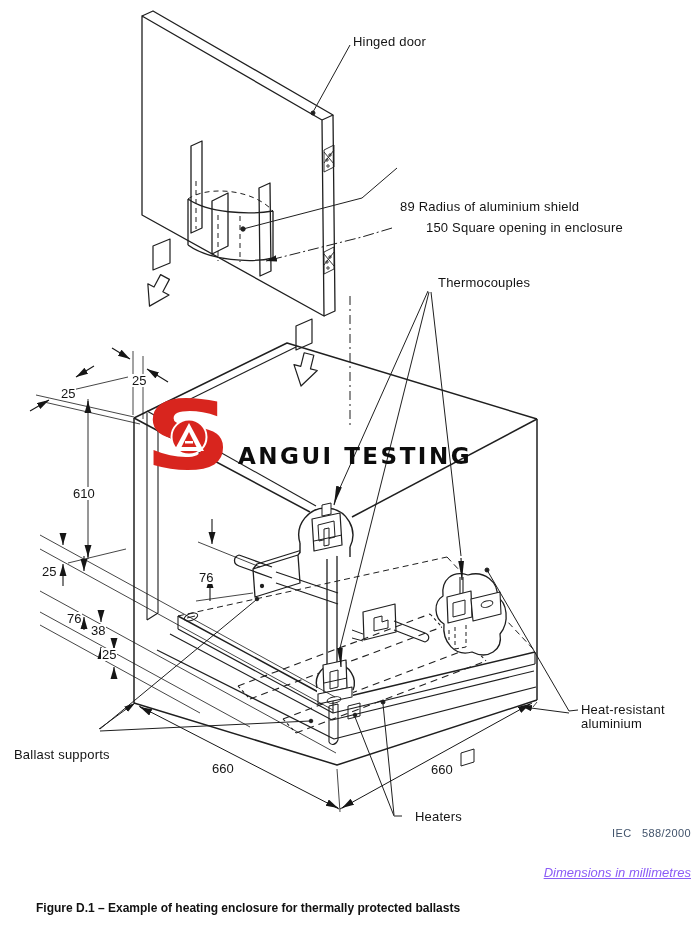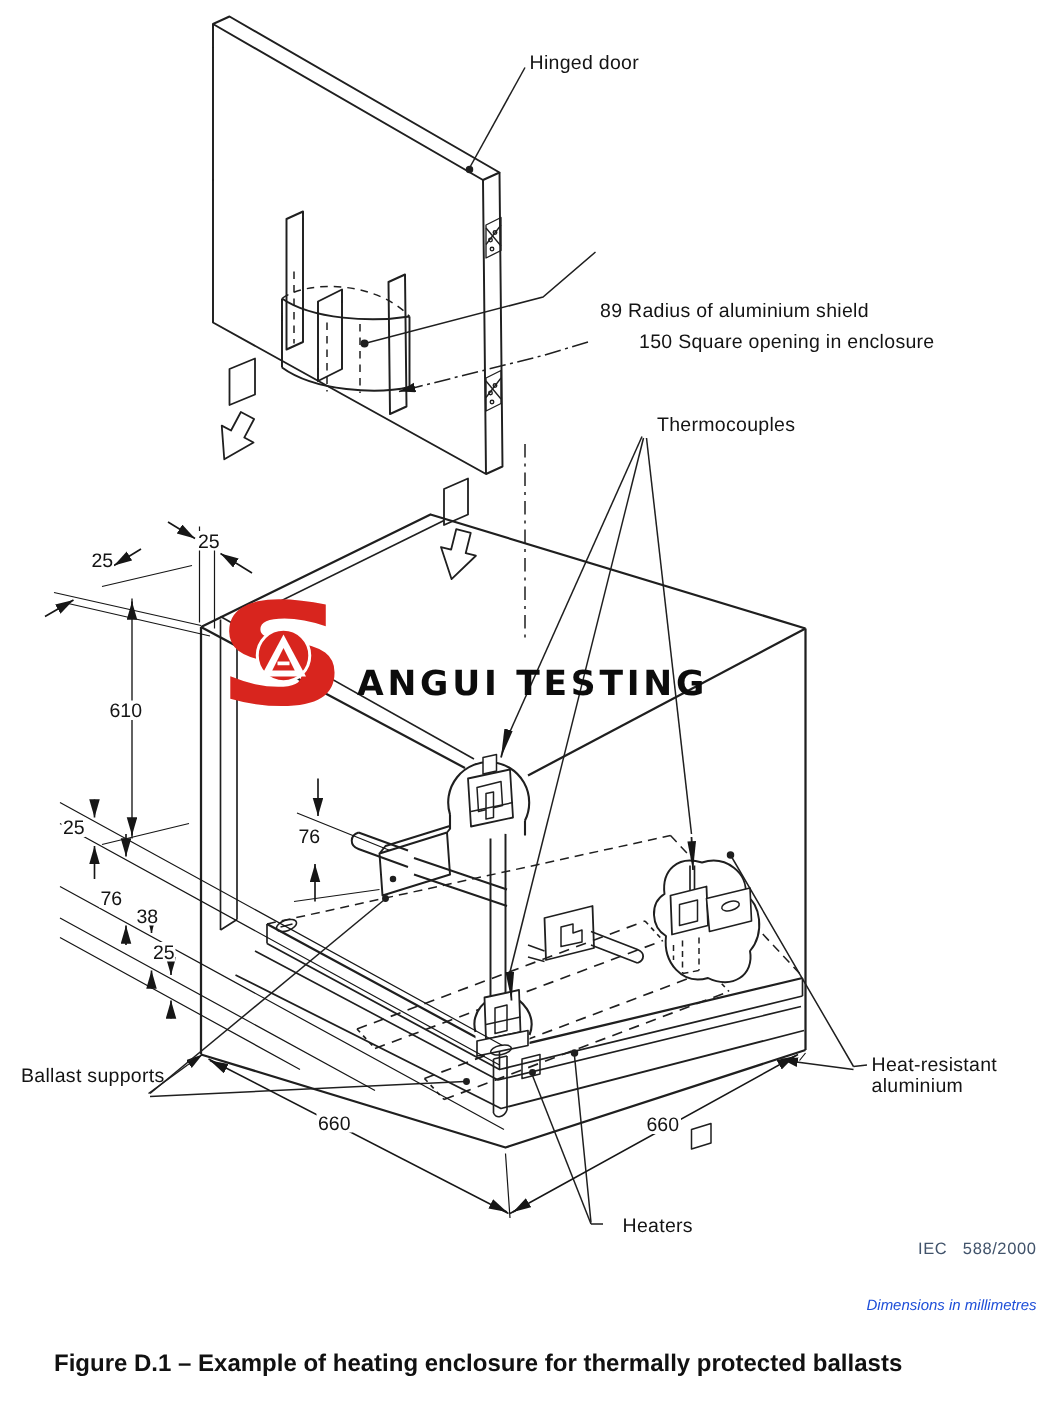--- a/index.html
+++ b/index.html
@@ -1,29 +1,29 @@
 <!DOCTYPE html>
 <html><head>
 <meta charset="utf-8">
 <style>
   html,body{margin:0;padding:0;background:#ffffff;}
   #page{position:relative;width:700px;height:937px;background:#fff;overflow:hidden;
         font-family:"Liberation Sans","DejaVu Sans",sans-serif;color:#161616;}
   svg{position:absolute;left:0;top:0;}
   .lbl{position:absolute;font-size:13px;line-height:1.08;color:#141414;white-space:nowrap;letter-spacing:.2px;}
   .lbl.wrap{white-space:normal;}
-  .dim{position:absolute;font-size:13px;color:#141414;background:#fff;padding:0 1px;line-height:1;}
+  .dim{position:absolute;font-size:13px;color:#141414;background:#fff;padding:0 1px;line-height:1;margin-top:20px;}
   .wm-cn{position:absolute;left:234px;top:399px;font-size:37px;font-weight:bold;color:#0c0c0c;
          letter-spacing:1px;font-family:"DejaVu Sans",sans-serif;white-space:nowrap;}
   .wm-en{position:absolute;left:238px;top:443px;font-size:23px;font-weight:bold;color:#0c0c0c;
          letter-spacing:2.5px;font-family:"DejaVu Sans",sans-serif;white-space:nowrap;}
   .iec{position:absolute;left:612px;top:827px;font-size:11px;color:#41536b;
        white-space:pre;letter-spacing:.4px;}
-  .units{position:absolute;right:9px;top:865px;font-size:10px;font-style:italic;color:#1d4ed8;}
-  .caption{position:absolute;left:36px;top:901px;font-size:16px;font-weight:bold;color:#111;white-space:nowrap;}
+  .units{position:absolute;right:9px;top:865px;font-size:13px;font-style:italic;color:#8b5cf6;text-decoration:underline;}
+  .caption{position:absolute;left:36px;top:901px;font-size:12px;font-weight:bold;color:#111;white-space:nowrap;}
 </style>
 </head>
 <body>
 
 <div id="page">
 
 <svg width="700" height="937" viewBox="0 0 700 937">
   <defs>
     <marker id="ar" orient="auto" markerWidth="13" markerHeight="8" refX="11" refY="3.2">
       <path d="M0,0 L11,3.2 L0,6.4 Z" fill="#161616"></path>
@@ -234,21 +234,21 @@
   </g>
 </svg>
 
 <div class="wm-en">ANGUI TESTING</div>
 
 <div class="lbl" style="left:353px;top:35px;">Hinged door</div>
 <div class="lbl" style="left:400px;top:155px;margin-top:45px;">89 Radius of aluminium shield</div>
 <div class="lbl" style="left:396px;top:221px;margin-left:30px;">150 Square opening in enclosure</div>
 <div class="lbl" style="left:438px;top:276px;">Thermocouples</div>
 <div class="lbl wrap" style="left:581px;top:703px;width:92px;">Heat-resistant aluminium</div>
-<div class="lbl" style="left:14px;top:710px;">Ballast supports</div>
+<div class="lbl" style="left:14px;top:748px;">Ballast supports</div>
 <div class="lbl" style="left:403px;top:810px;margin-left:12px;">Heaters</div>
 
 <div class="dim" style="left:60px;top:367px;">25</div>
 <div class="dim" style="left:131px;top:354px;">25</div>
 <div class="dim" style="left:72px;top:467px;text-align:center;">610</div>
 <div class="dim" style="left:41px;top:545px;">25</div>
 <div class="dim" style="left:66px;top:592px;">76</div>
 <div class="dim" style="left:90px;top:604px;text-align:center;">38</div>
 <div class="dim" style="left:101px;top:628px;">25</div>
 <div class="dim" style="left:198px;top:551px;">76</div>

